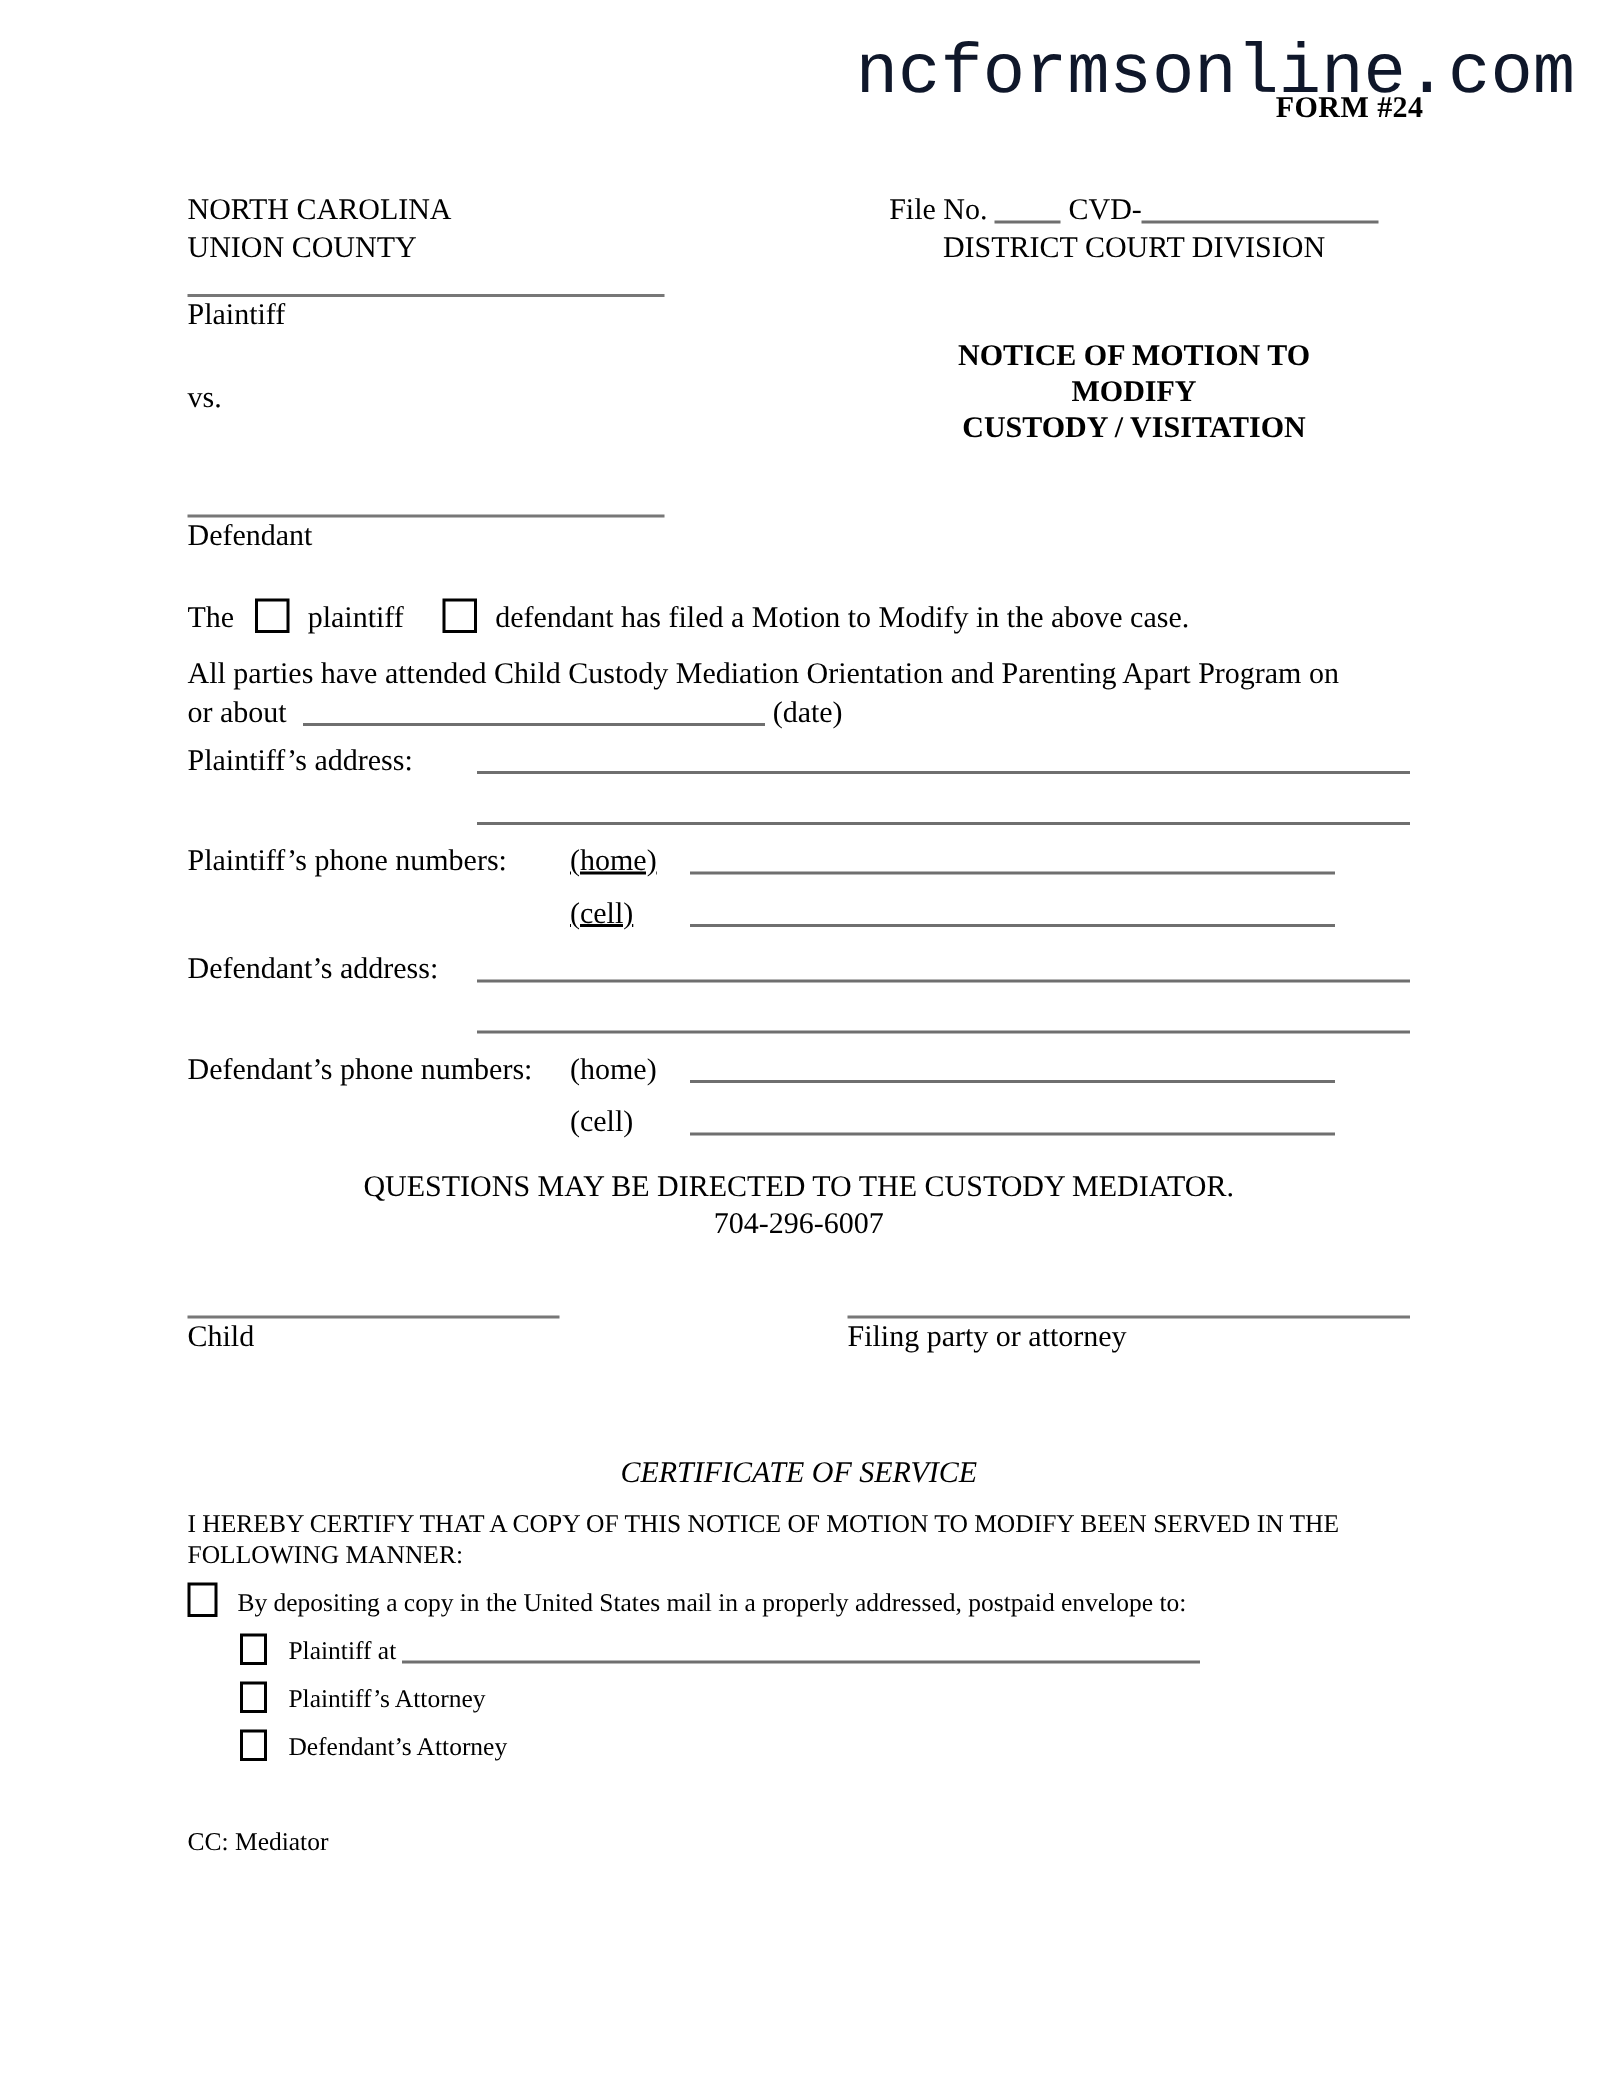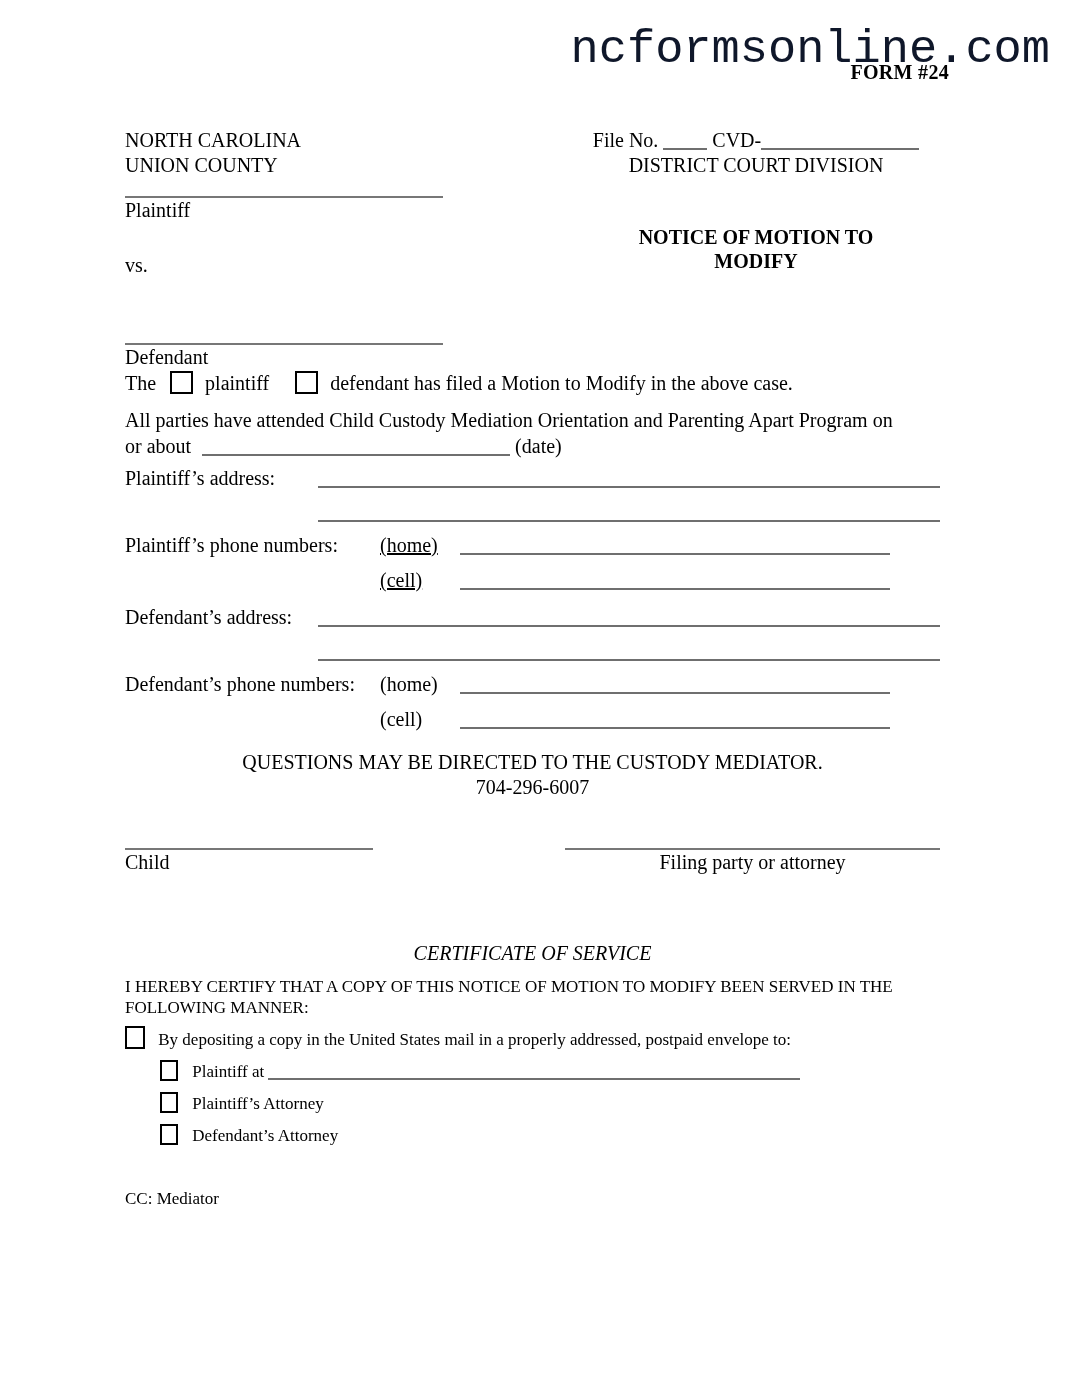--- a/index.html
+++ b/index.html
@@ -25,36 +25,36 @@
 
   .caption{display:flex;margin-top:16px;}
   .cap-left{width:318px;}
   .name-line{border-bottom:2px solid #777;height:2px;width:318px;}
   .cap-vs{margin-top:30px;}
   .name-line2{margin-top:63px;}
   .cap-right{margin-left:auto;width:368px;text-align:center;padding-top:31px;}
   .title{font-weight:bold;line-height:24px;}
 
   .cb{display:inline-block;width:19px;height:19px;border:2px solid #000;vertical-align:-4px;background:#fff;}
-  .filed{margin-top:0;line-height:26px;}
+  .filed{margin-top:29px;line-height:26px;}
   .attended{margin-top:11px;line-height:26px;}
 
   .frow{line-height:26px;white-space:nowrap;}
   .lab-addr{display:inline-block;width:193px;}
   .lab-phone{display:inline-block;width:255px;}
   .lab-hc{display:inline-block;width:80px;}
   .u{text-decoration:underline;}
   .mt8{margin-top:8px;} .mt7{margin-top:7px;} .mt9{margin-top:9px;} .mt11{margin-top:11px;}
 
   .center{text-align:center;}
   .questions{margin-top:18px;}
 
   .sigrow{display:flex;margin-top:46px;}
   .sig-left{width:248px;}
-  .sig-right{margin-left:auto;width:375px;text-align:center;}
+  .sig-right{margin-left:auto;width:375px;}
   .sigline{border-bottom:2px solid #777;height:2px;}
 
   .cert-title{margin-top:66px;text-align:center;font-style:italic;}
   .cert{font-size:17px;line-height:21px;}
   .certify{margin-top:10px;}
   .mailrow{margin-top:8px;}
   .cb-m{display:inline-block;width:16px;height:19px;border:2px solid #000;vertical-align:-4px;background:#fff;}
   .cb-s{display:inline-block;width:14px;height:17px;border:2px solid #000;vertical-align:-4px;background:#fff;}
   .sub{margin-left:35px;margin-top:10px;white-space:nowrap;}
   .cc{margin-top:40px;font-size:17px;}
@@ -88,20 +88,21 @@
       <div class="cap-left">
         <div class="name-line"></div>
         <p>Plaintiff</p>
         <p class="cap-vs">vs.</p>
         <div class="name-line name-line2"></div>
         <p>Defendant</p>
       </div>
       <div class="cap-right">
         <p class="title">NOTICE OF MOTION TO</p>
         <p class="title">MODIFY</p>
+        <p class="title">CUSTODY / VISITATION</p>
       </div>
     </div>
 
     <p class="filed">
       <span>The</span>
       <span class="cb" style="margin:0 7px 0 9px"></span>
       <span>plaintiff</span>
       <span class="cb" style="margin:0 7px 0 21px"></span>
       <span>defendant</span>
       <span>has filed a Motion to Modify in the above case.</span>

